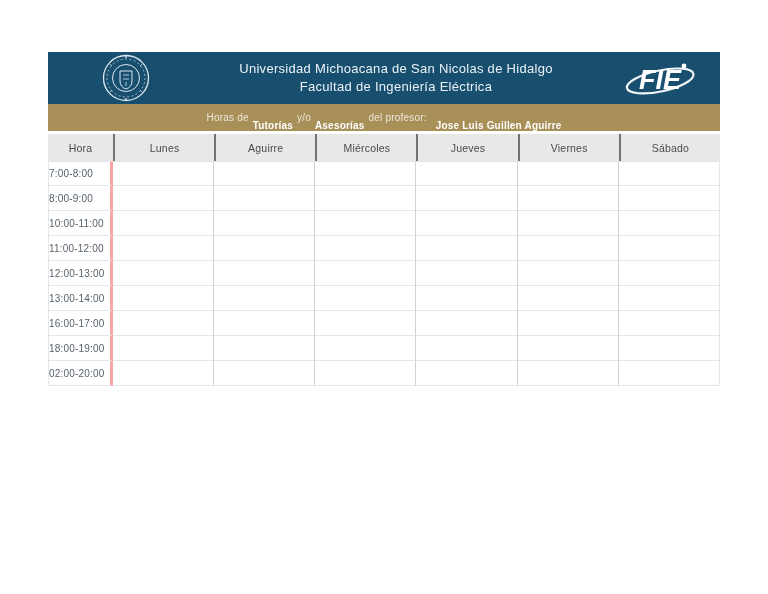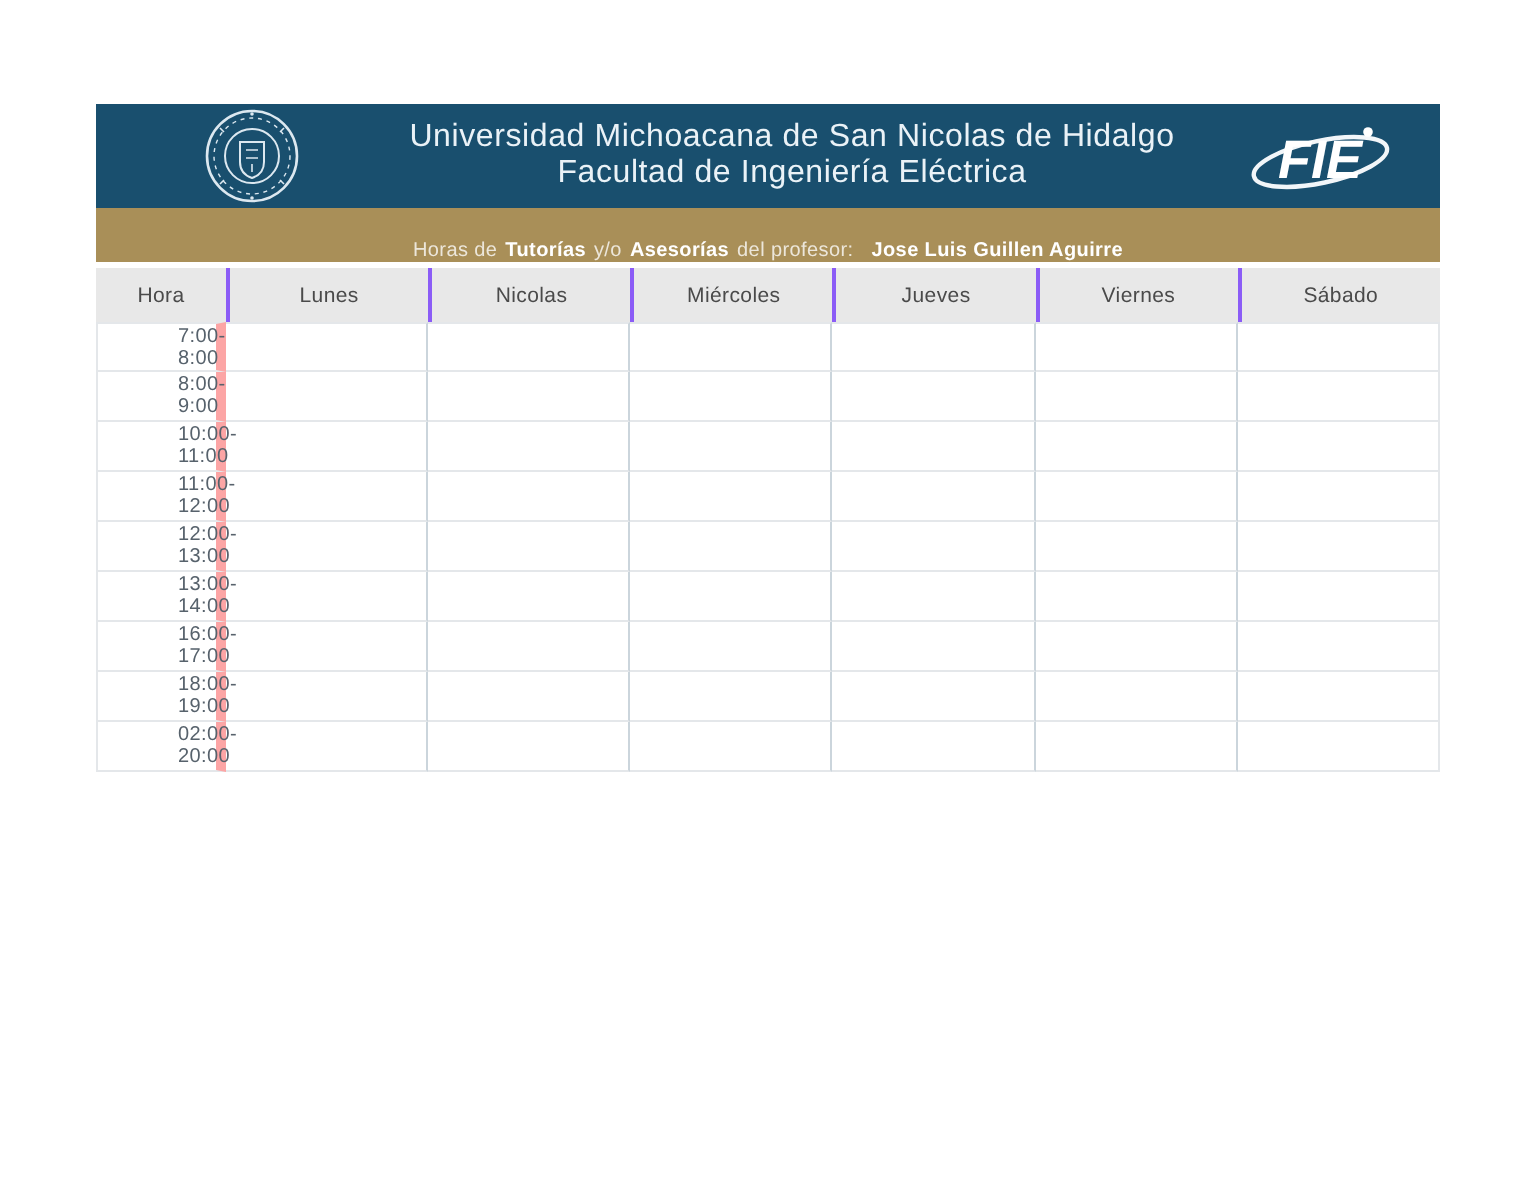--- a/index.html
+++ b/index.html
@@ -28,39 +28,39 @@
   .seal {
     position: absolute;
     left: 50px;
     top: 2px;
     width: 56px;
     height: 48px;
   }
   .titles {
     text-align: center;
     color: #EAF2F7;
-    font-size: 16px;
+    font-size: 13px;
     line-height: 18px;
     letter-spacing: 0.3px;
     font-weight: 400;
     margin-left: 24px;
   }
   .fie-logo {
     position: absolute;
     right: 22px;
     top: 6px;
     width: 76px;
     height: 42px;
   }
   
   .band-gold {
     height: 27px;
     background: #A98F58;
     display: flex;
-    align-items: flex-end;
+    align-items: center;
     justify-content: center;
     gap: 4px;
     font-size: 10px;
     color: rgba(255,255,255,0.78);
     letter-spacing: 0.2px;
   }
   .band-gold .bold { color: #ffffff; font-weight: 700; margin-top: 16px; }
   .band-gold .prof { margin-left: 5px; }
   
   table.schedule {
@@ -72,42 +72,41 @@
     border-radius: 17px;
   }
   table.schedule col.hour-col { width: 65px; }
   thead th {
     background: #E8E8E8;
     height: 27px;
     font-size: 10.5px;
     font-weight: 400;
     color: #4A4A4A;
     letter-spacing: 0.2px;
-    border-left: 2px solid #8b5cf6;
+    border-left: 2px solid #737373;
     vertical-align: middle;
     text-align: center;
   }
   thead th:first-child { border-left: none; }
   tbody td {
     height: 25px;
     background: #ffffff;
     border-bottom: 1px solid #E4E7EA;
     border-right: 1px solid #CBD5DC;
   }
   tbody td:last-child { border-right: 1px solid #E4E7EA; }
   tbody tr:first-child td { border-top: 1px solid #E4E7EA; }
   tbody td:first-child { border-left: 1px solid #E4E7EA; }
   tbody td.time {
     font-size: 10px;
     color: #57626C;
-    text-align: right;
+    text-align: left;
     vertical-align: middle;
     letter-spacing: 0.2px;
-    border-right: 5px solid #fca5a5;
-    padding-left: 40px;
+    border-right: 3px solid #fca5a5;
   }
 </style>
 </head>
 <body>
 
 <div class="sheet">
 
   <div class="band-blue">
     <svg class="seal" viewBox="0 0 56 48" aria-hidden="true">
       <g stroke="#DCE8F0" fill="none" transform="translate(28,24)">
@@ -150,21 +149,21 @@
         <col>
         <col>
         <col>
         <col>
         <col>
     </colgroup>
     <thead>
       <tr>
           <th>Hora</th>
           <th>Lunes</th>
-          <th>Nicolas</th>
+          <th>Aguirre</th>
           <th>Miércoles</th>
           <th>Jueves</th>
           <th>Viernes</th>
           <th>Sábado</th>
         </tr>
     </thead>
     <tbody>
         <tr>
           <td class="time">7:00-8:00</td>
           <td></td>

